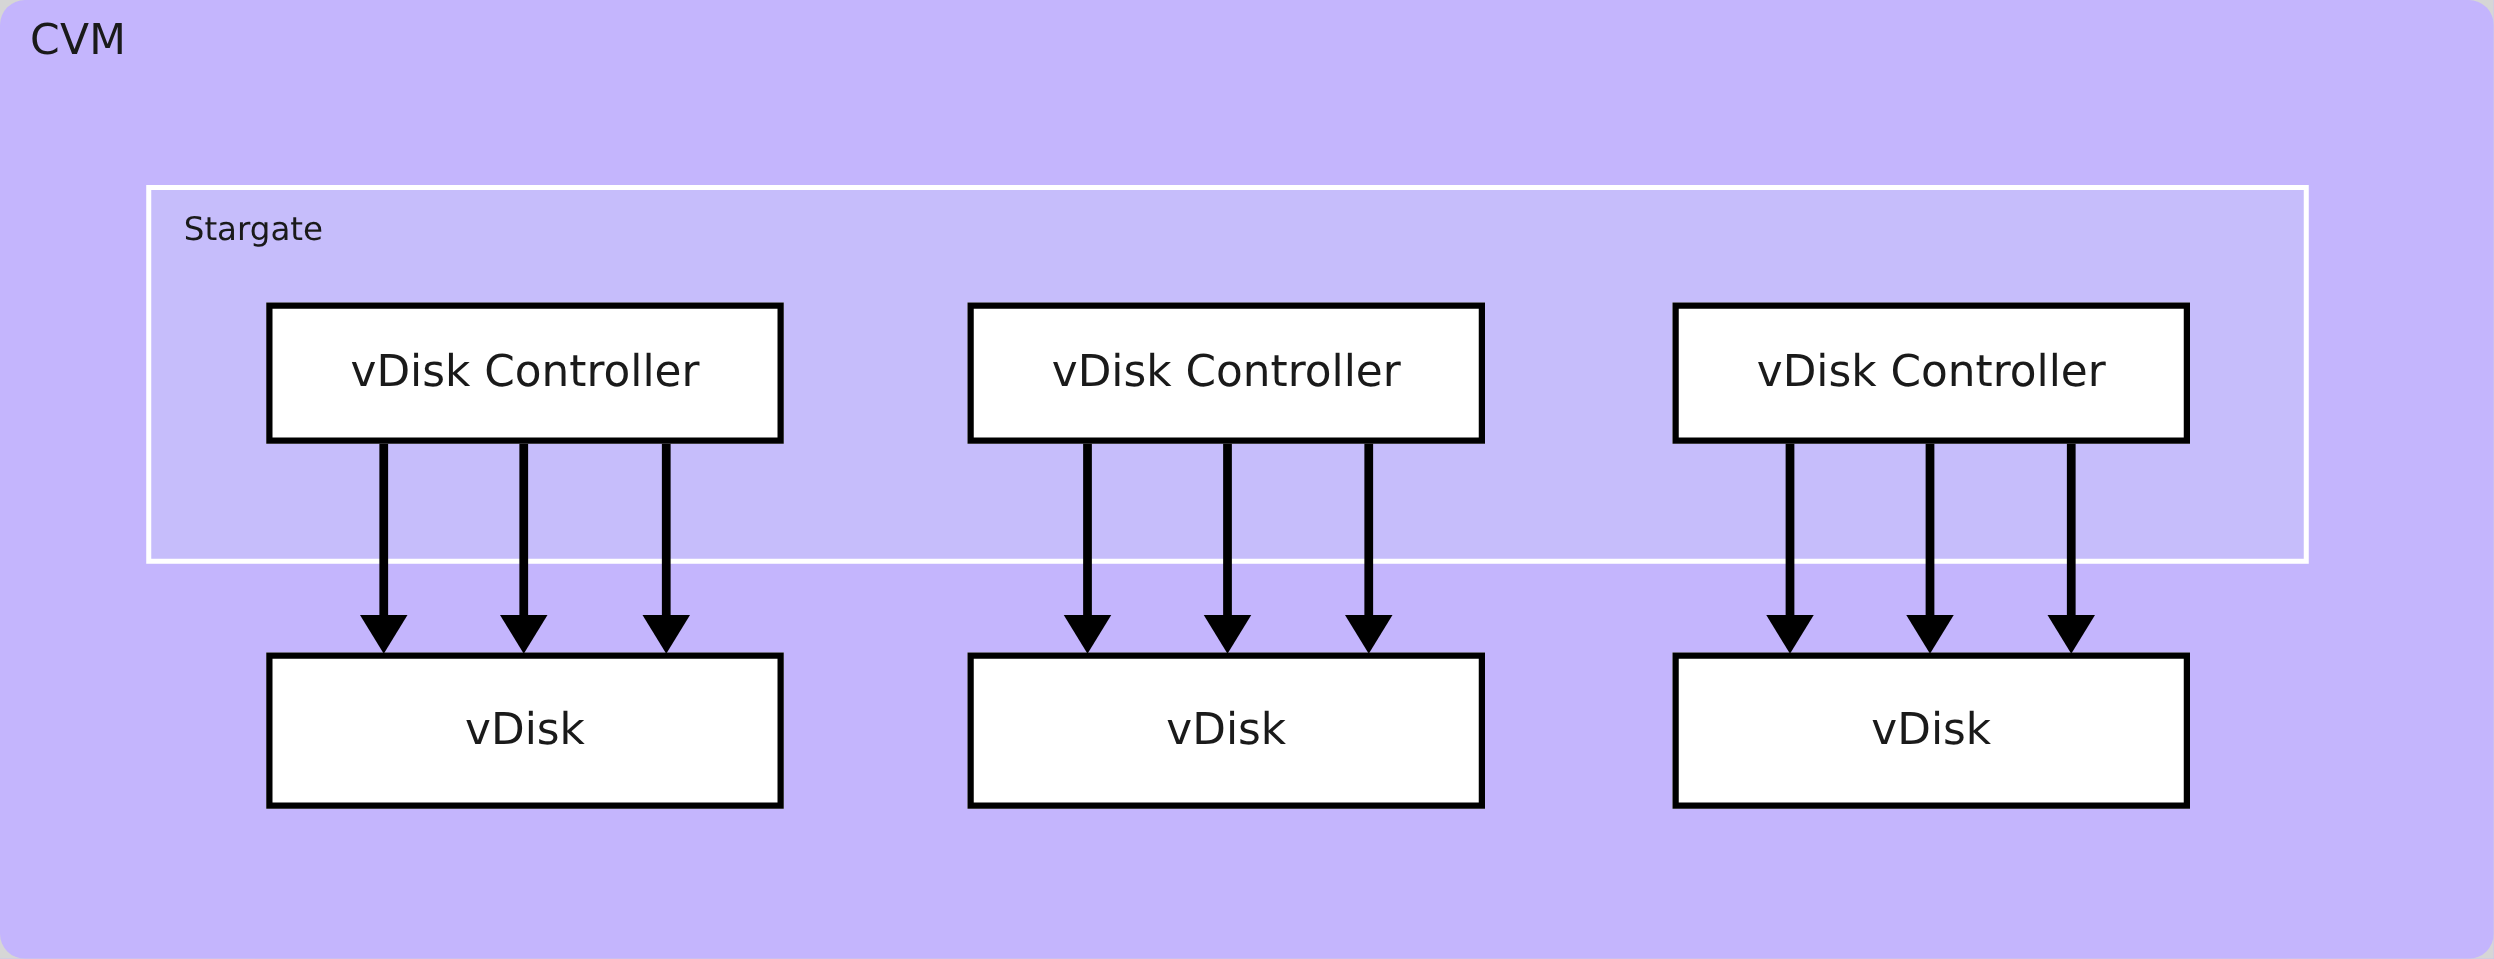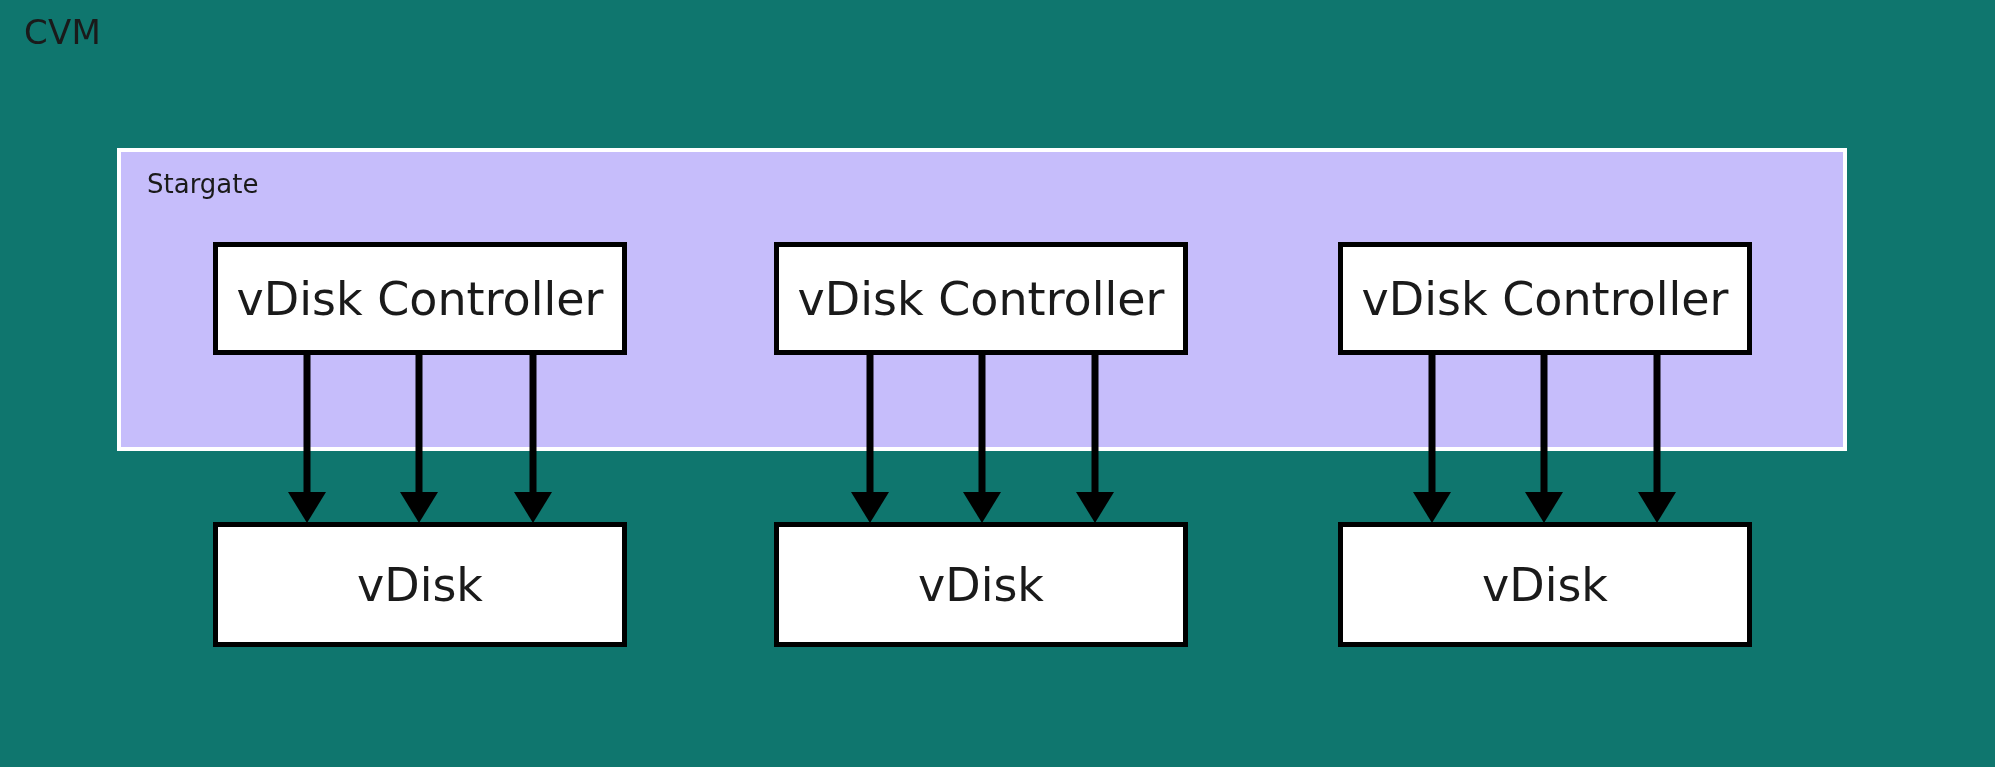--- a/index.html
+++ b/index.html
@@ -8,22 +8,23 @@
     padding: 0;
   }
   body {
     background: #d6d6d6;
     font-family: "DejaVu Sans", "Liberation Sans", sans-serif;
   }
   #canvas {
     position: relative;
     width: 1995px;
     height: 767px;
-    background: #0f766e;
+    background: #c4b5fd;
     overflow: hidden;
+    border-radius: 20px;
   }
 
   
   .cvm-label {
     position: absolute;
     left: 24px;
     top: 14px;
     font-size: 34px;
     line-height: 1.1;
     color: #1a1a1a;
@@ -56,21 +57,21 @@
   .node-box {
     position: absolute;
     background: #ffffff;
     border: 5px solid #000000;
     box-sizing: border-box;
     display: flex;
     align-items: center;
     justify-content: center;
   }
   .node-box .node-label {
-    font-size: 46px;
+    font-size: 35px;
     color: #1a1a1a;
     line-height: 1;
     white-space: nowrap;
   }
 
   
   .arrow-layer {
     position: absolute;
     left: 0;
     top: 0;

